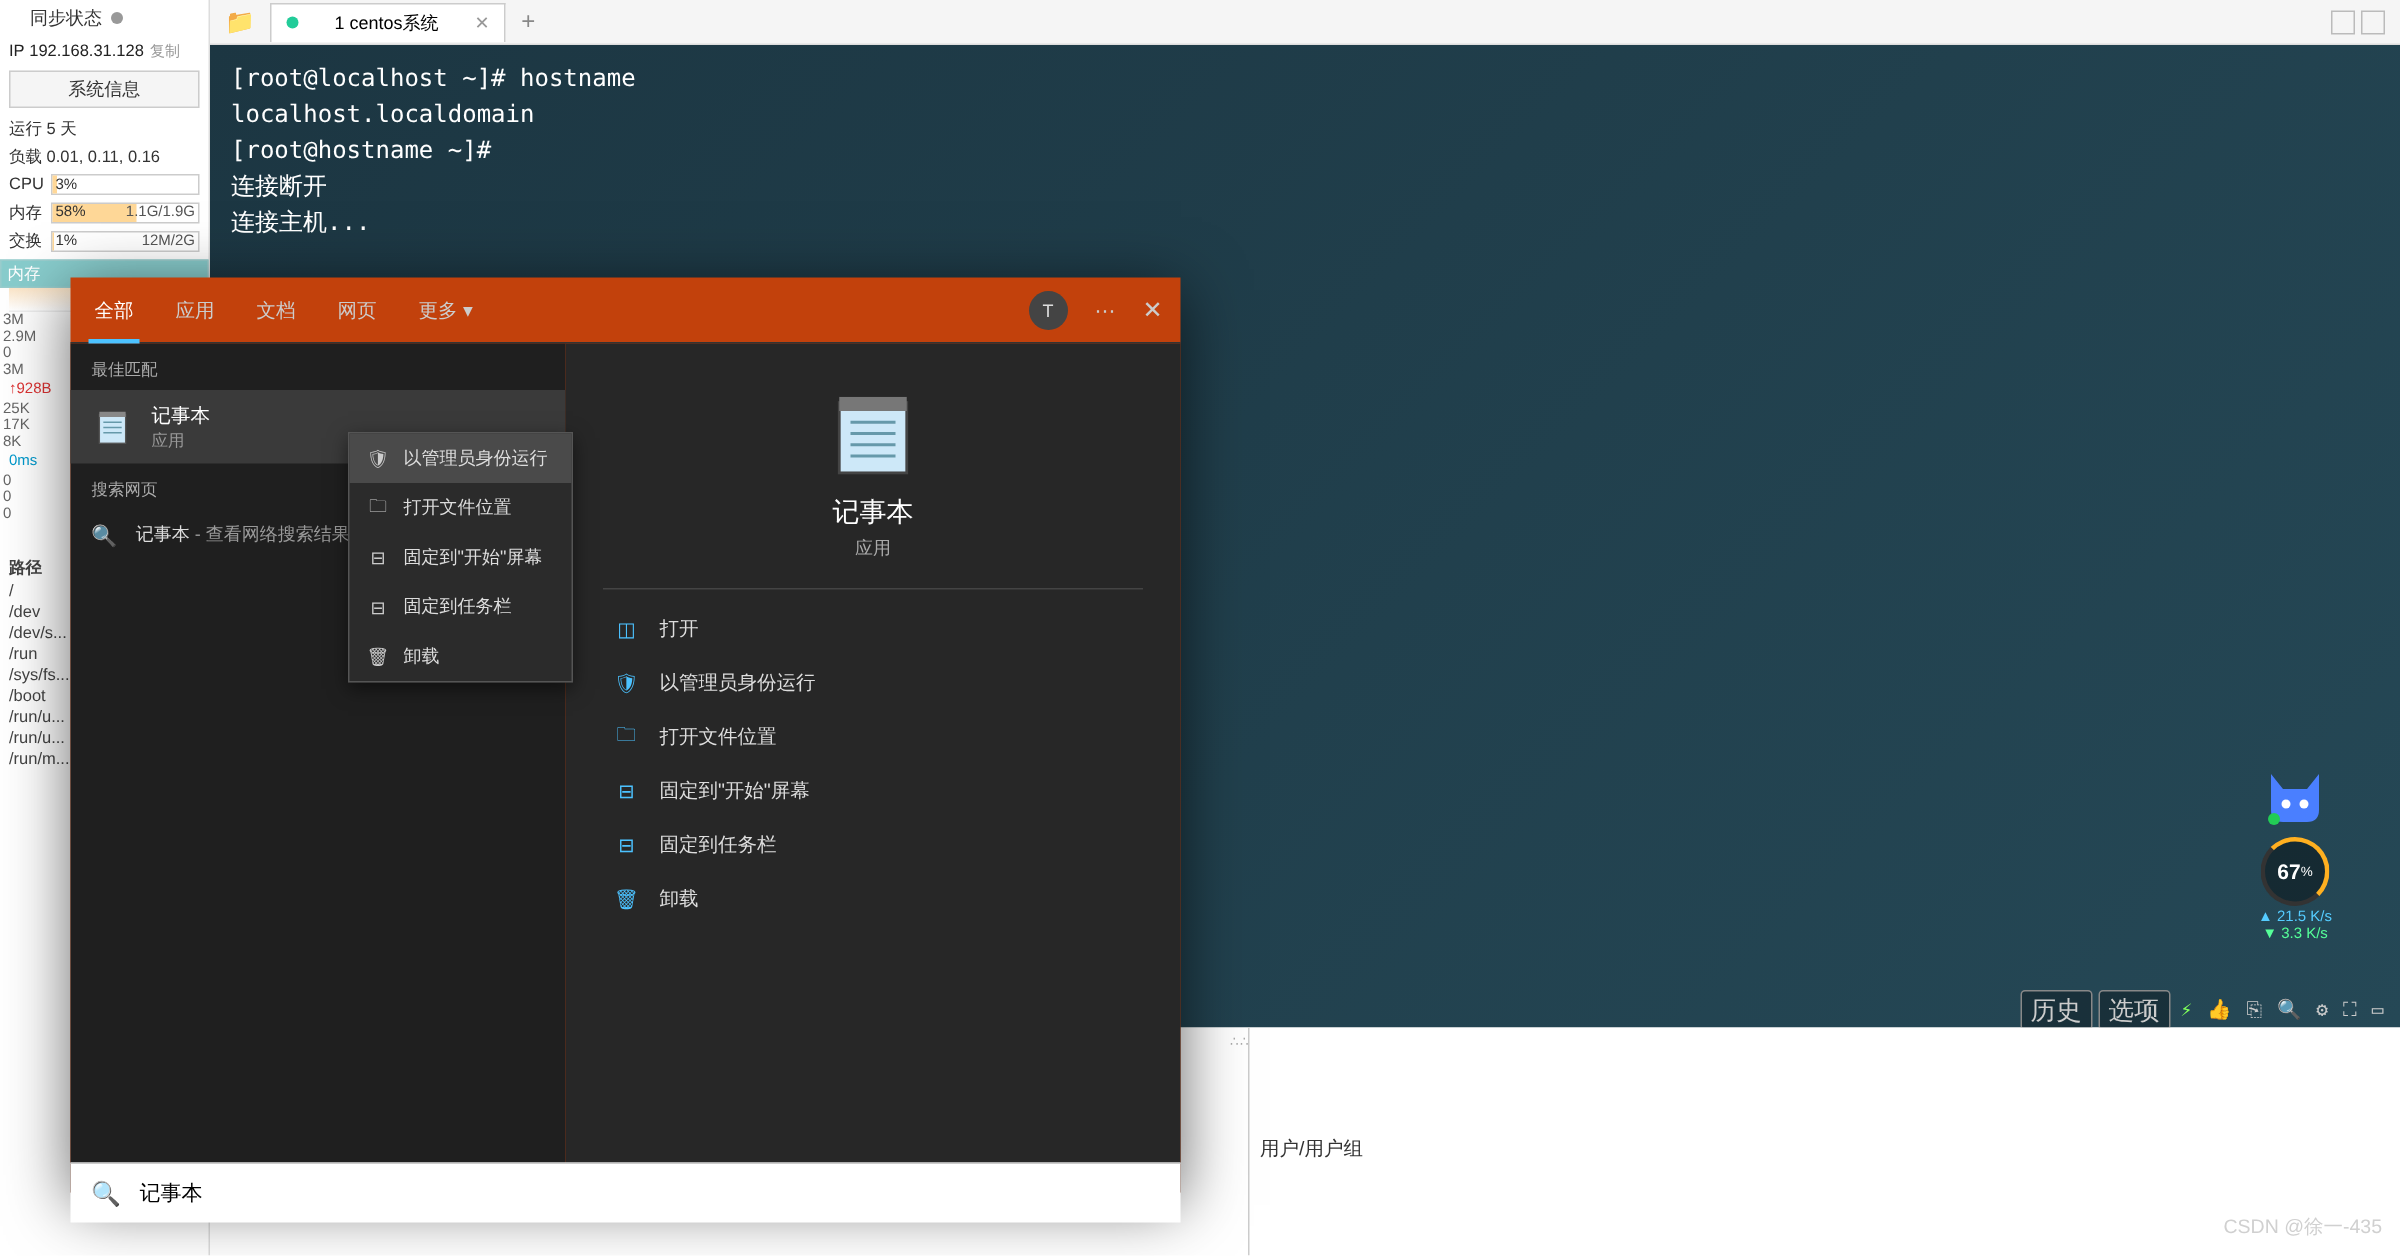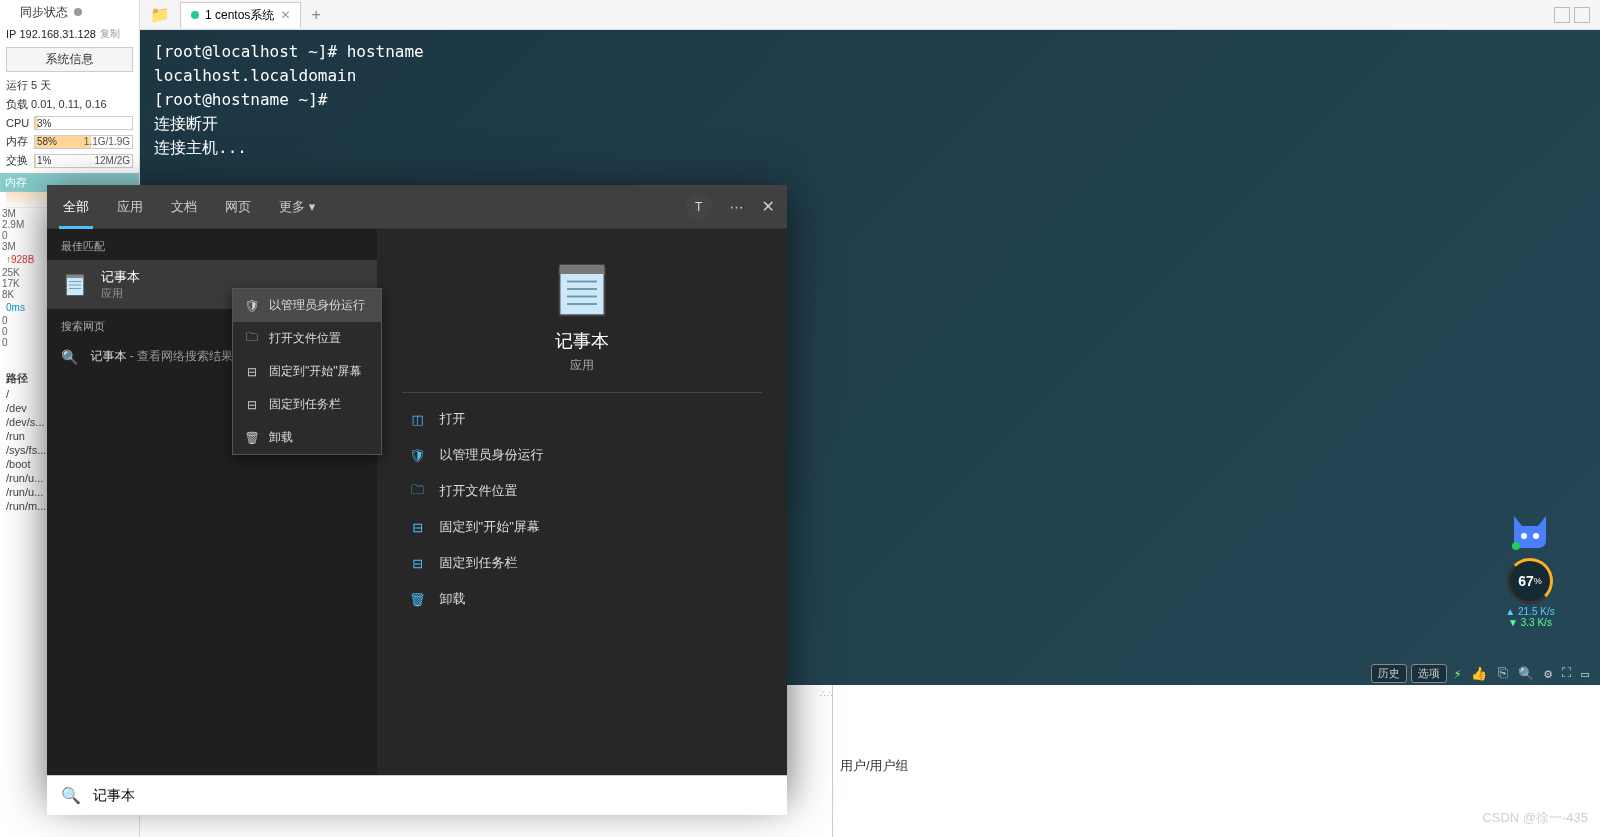--- a/index.html
+++ b/index.html
@@ -22,32 +22,32 @@
 .sb-chart { height: 16px; background: linear-gradient(#fbe5c8, #fff); margin: 0 6px; position: relative; border-bottom: 1px solid #eee; }
 .sb-chart-label { font-size: 10px; color: #666; padding-left: 2px; }
 .sb-up { color: #d33; font-size: 10px; }
 .sb-ms { color: #09c; font-size: 10px; }
 .sb-paths { padding: 2px 6px; font-size: 11px; color: #444; }
 .sb-paths div { padding: 1px 0; }
 
 
 .tabs { position: absolute; left: 140px; top: 0; right: 0; height: 30px; background: #f5f5f5; border-bottom: 1px solid #ddd; display: flex; align-items: center; }
 .tab-folder { width: 40px; text-align: center; color: #268bd2; font-size: 16px; }
-.tab { background: #fff; border: 1px solid #ccc; border-bottom: none; padding: 4px 10px; display: flex; align-items: center; gap: 6px; font-size: 12px; }
+.tab { background: #fff; border: 1px solid #ccc; border-bottom: none; padding: 4px 10px; display: flex; align-items: center; gap: 24px; font-size: 12px; }
 .tab-dot { width: 8px; height: 8px; border-radius: 50%; background: #2c9; }
 .tab-close { color: #999; font-size: 12px; }
 .tab-add { padding: 0 10px; color: #888; font-size: 16px; }
 .layout-icons { margin-left: auto; margin-right: 10px; display: flex; gap: 4px; }
 .layout-icon { width: 16px; height: 16px; border: 1px solid #bbb; }
 
 
 .terminal { position: absolute; left: 140px; top: 30px; right: 0; height: 655px; background: #1a3a4a; background: linear-gradient(135deg, #1c3642, #254856); color: #fff; font-family: "Consolas", monospace; font-size: 16px; padding: 10px 14px; }
 .term-line { white-space: pre; line-height: 24px; }
 .term-bottom-bar { position: absolute; bottom: 0; right: 0; left: 0; height: 24px; display: flex; justify-content: flex-end; align-items: center; gap: 4px; padding-right: 8px; }
-.tb-btn { border: 1px solid #888; color: #ccc; font-size: 11px; padding: 1px 6px; border-radius: 3px; background: rgba(0,0,0,0.3); }
+.tb-btn { border: 1px solid #888; color: #ccc; font-size: 17px; padding: 1px 6px; border-radius: 3px; background: rgba(0,0,0,0.3); }
 .tb-icon { color: #ccc; font-size: 13px; padding: 0 3px; }
 .tb-bolt { color: #7fff5a; }
 
 
 .status-bar { position: absolute; left: 140px; top: 685px; right: 0; bottom: 0; background: #fff; }
 .status-div { position: absolute; left: 692px; top: 0; bottom: 0; border-left: 1px solid #ccc; }
 .status-text { position: absolute; left: 700px; top: 72px; font-size: 13px; color: #333; }
 .status-handle { position: absolute; left: 680px; top: 4px; color: #aaa; font-size: 9px; letter-spacing: 1px; }
 .watermark { position: absolute; right: 12px; bottom: 10px; color: #d0d0d0; font-size: 13px; }
 
@@ -55,21 +55,21 @@
 .widget { position: absolute; right: 40px; top: 512px; width: 60px; text-align: center; }
 .widget-cat { width: 44px; height: 40px; margin: 0 auto; position: relative; }
 .widget-cat svg { width: 44px; height: 40px; }
 .widget-ring { width: 46px; height: 46px; border-radius: 50%; border: 3px solid #333; border-top-color: #ffb020; border-right-color: #ffb020; margin: 6px auto 2px; display: flex; align-items: center; justify-content: center; color: #fff; font-size: 14px; font-weight: bold; background: rgba(0,0,0,0.4); }
 .widget-ring .pct { font-size: 9px; font-weight: normal; }
 .widget-net { font-size: 10px; color: #ccc; }
 .net-up { color: #5cf; }
 .net-dn { color: #5f9; }
 
 
-.search-popup { position: absolute; left: 47px; top: 185px; width: 740px; height: 610px; background: #404040; color: #ddd; box-shadow: 0 8px 40px rgba(0,0,0,0.6); display: flex; flex-direction: column; }
+.search-popup { position: absolute; left: 47px; top: 185px; width: 740px; height: 610px; background: #c2410c; color: #ddd; box-shadow: 0 8px 40px rgba(0,0,0,0.6); display: flex; flex-direction: column; }
 .sp-tabs { display: flex; align-items: center; height: 44px; border-bottom: 1px solid #333; padding: 0 12px; gap: 20px; font-size: 13px; }
 .sp-tab { padding: 12px 4px; color: #ccc; position: relative; }
 .sp-tab.active { color: #fff; }
 .sp-tab.active::after { content: ''; position: absolute; left: 0; right: 0; bottom: -1px; height: 3px; background: #4cc2ff; }
 .sp-tabs-right { margin-left: auto; display: flex; align-items: center; gap: 18px; }
 .sp-avatar { width: 26px; height: 26px; border-radius: 50%; background: #444; display: flex; align-items: center; justify-content: center; font-size: 12px; }
 .sp-dots { font-size: 14px; color: #ccc; }
 .sp-close { font-size: 16px; color: #ccc; }
 .sp-body { flex: 1; display: flex; }
 .sp-left { width: 330px; background: #1f1f1f; }

